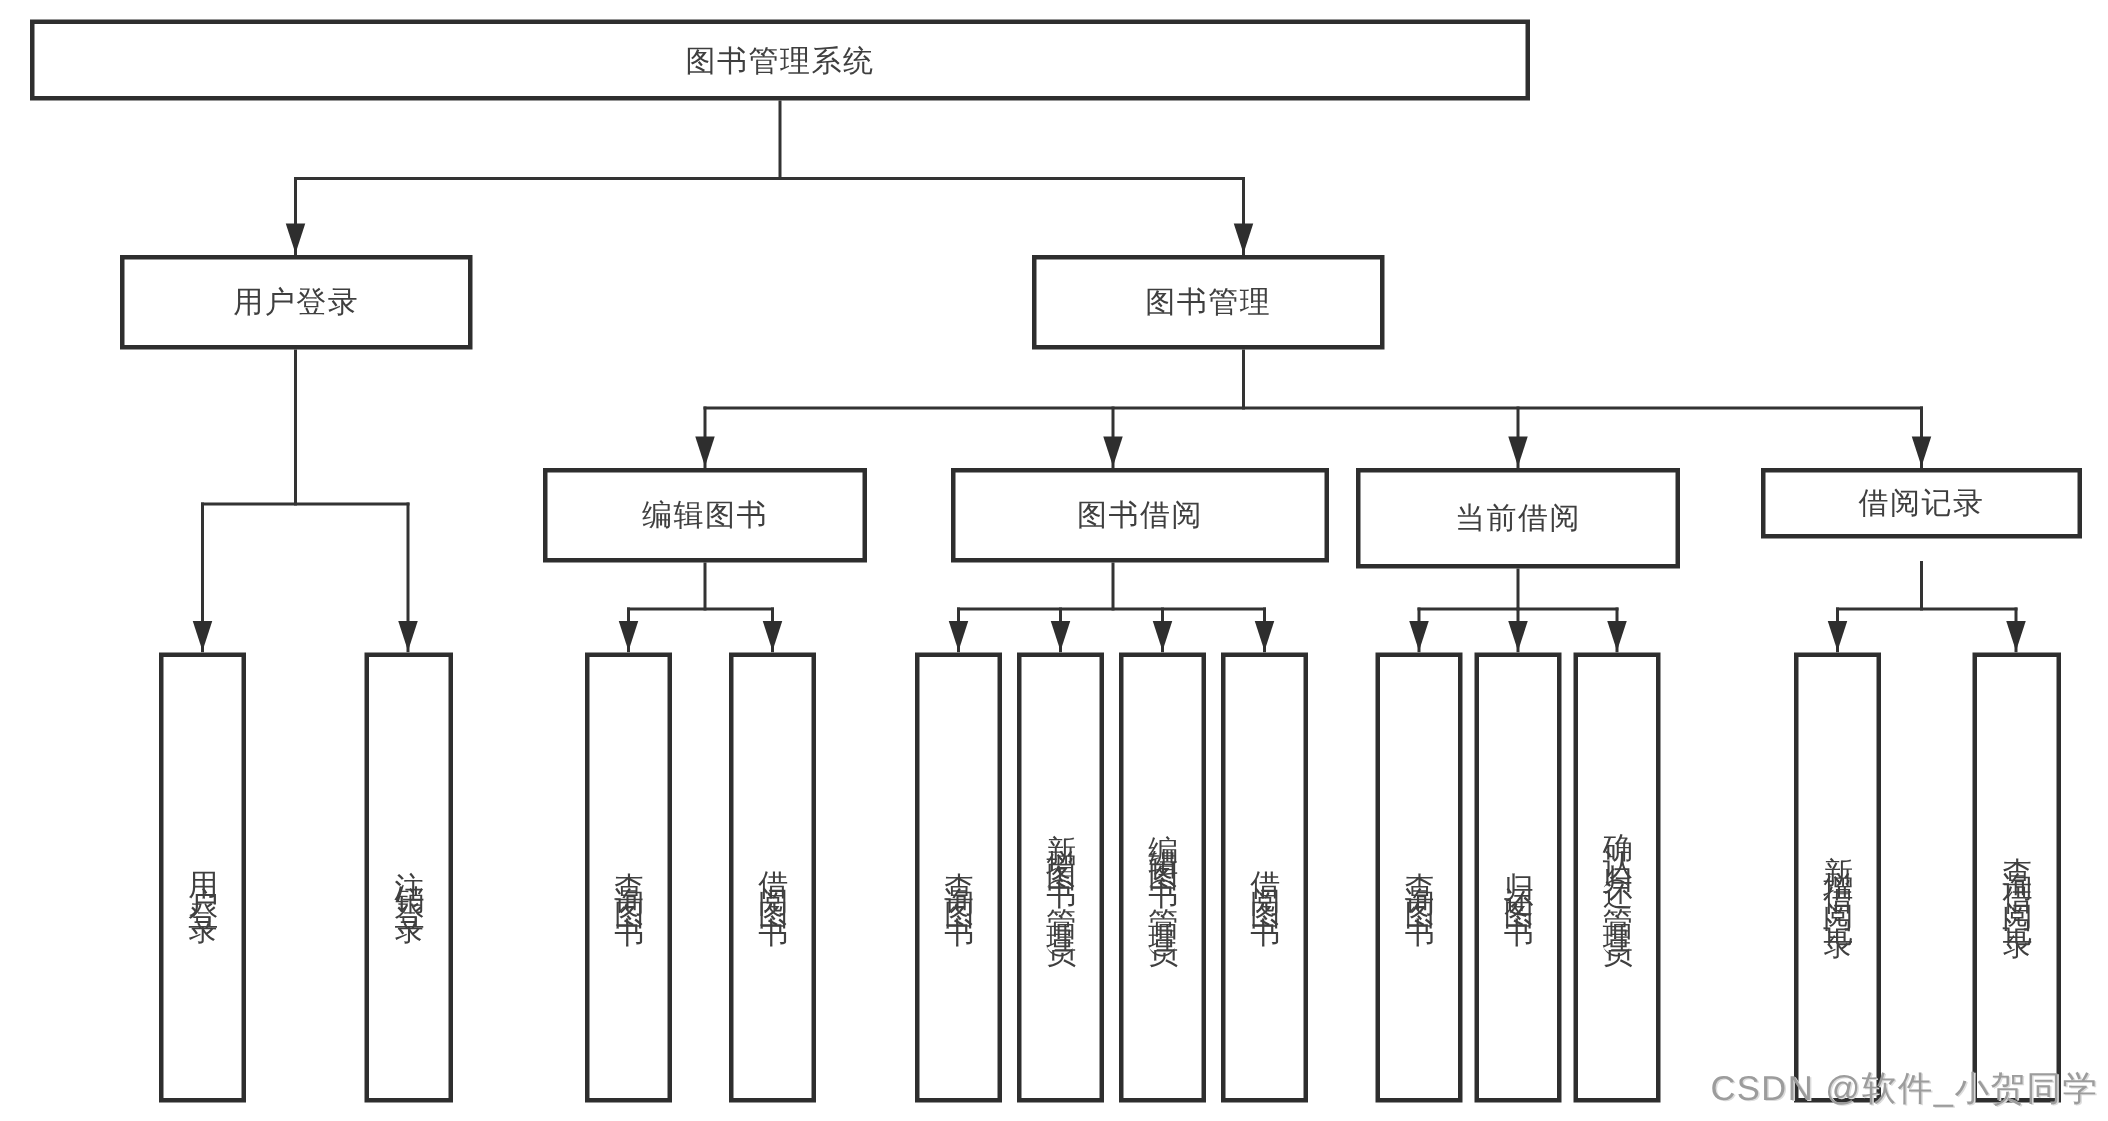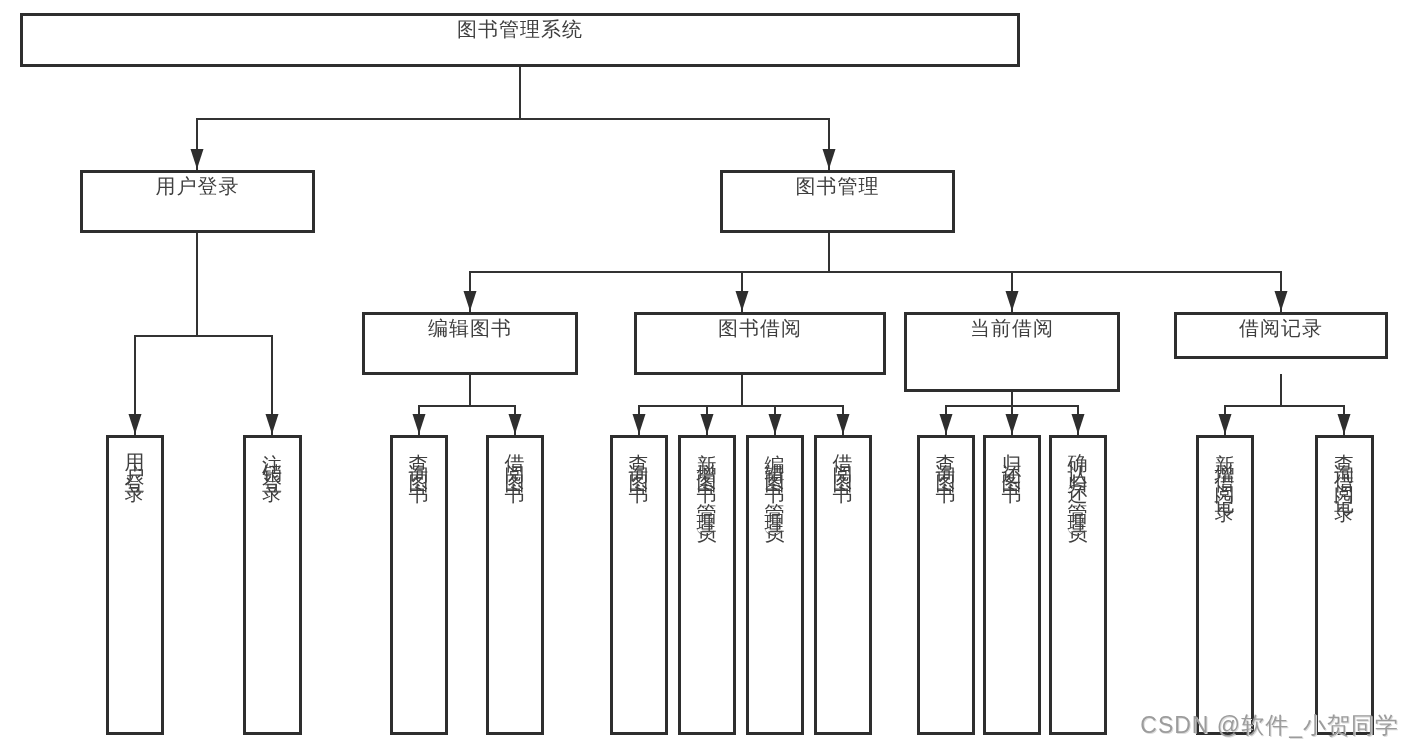--- a/index.html
+++ b/index.html
@@ -5,21 +5,21 @@
   html,body{margin:0;padding:0;background:#ffffff;}
   .canvas{
     position:relative;width:1405px;height:747px;background:#ffffff;overflow:hidden;
     font-family:"Liberation Sans","DejaVu Sans",sans-serif;
   }
   .wires{position:absolute;left:0;top:0;width:1405px;height:747px;}
   .wires line{stroke:#333333;stroke-width:2;stroke-linecap:square;}
   .wires line.a{marker-end:url(#arrowhead);}
   .box{
     position:absolute;box-sizing:border-box;background:#ffffff;
-    border:3px solid #2e2e2e;display:flex;justify-content:center;
+    border:3px solid #2e2e2e;display:flex;align-items:center;justify-content:center;
     color:#3f3f3f;font-size:20px;letter-spacing:1px;
   }
   .leaf span{
     writing-mode:vertical-rl;text-orientation:mixed;
     letter-spacing:10px;line-height:1;white-space:nowrap;
   }
   .watermark{
     position:absolute;right:6px;bottom:6px;font-size:23px;letter-spacing:1px;
     color:#9c9c9c;text-shadow:1px 1px 0 #dcdcdc;white-space:nowrap;text-align:center;
   }
@@ -91,31 +91,31 @@
     </g>
   </svg>
 
   <div class="box" style="left:20px;top:13px;width:1000px;height:54px">
     <span>图书管理系统</span>
   </div>
 
   <div class="box" style="left:80px;top:170px;width:235px;height:63px">
     <span>用户登录</span>
   </div>
-  <div class="box" style="left:720px;top:170px;width:235px;height:63px">
+  <div class="box" style="left:688px;top:170px;width:235px;height:63px">
     <span>图书管理</span>
   </div>
 
   <div class="box" style="left:362px;top:312px;width:216px;height:63px">
     <span>编辑图书</span>
   </div>
   <div class="box" style="left:634px;top:312px;width:252px;height:63px">
     <span>图书借阅</span>
   </div>
-  <div class="box" style="left:904px;top:312px;width:216px;height:80px">
+  <div class="box" style="left:904px;top:312px;width:216px;height:67px">
     <span>当前借阅</span>
   </div>
   <div class="box" style="left:1174px;top:312px;width:214px;height:47px">
     <span>借阅记录</span>
   </div>
 
   <div class="box leaf" style="left:106px;top:435px;width:58px;height:300px">
     <span>用户登录</span>
   </div>
   <div class="box leaf" style="left:243px;top:435px;width:59px;height:300px">

